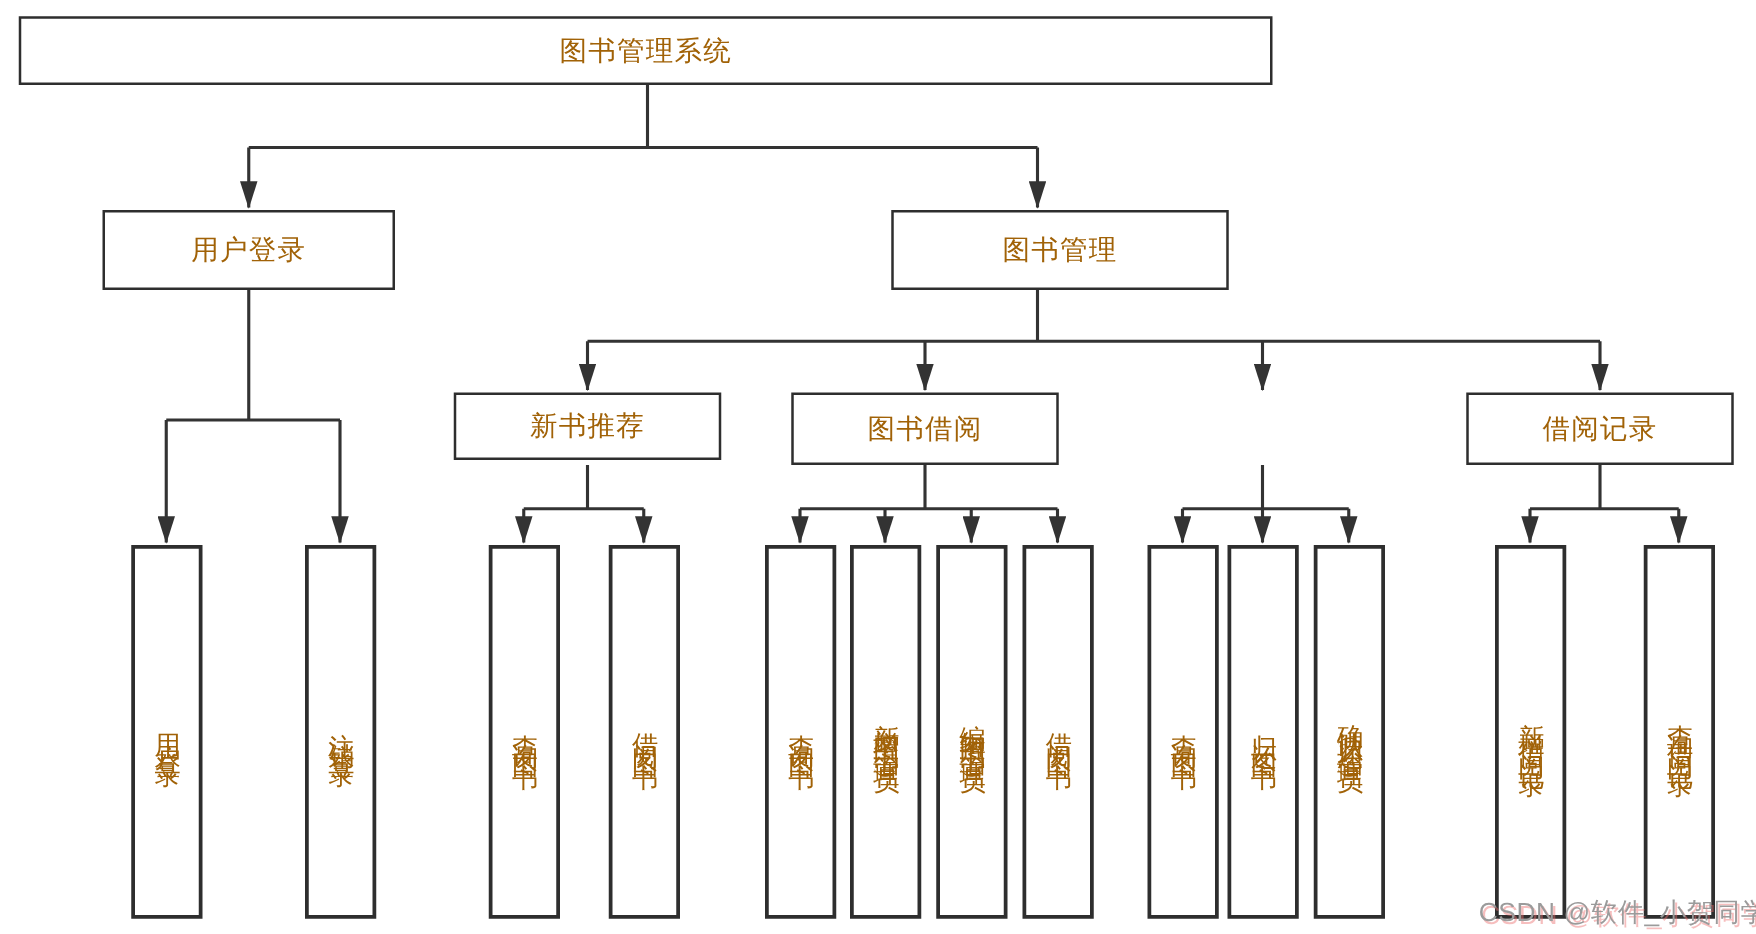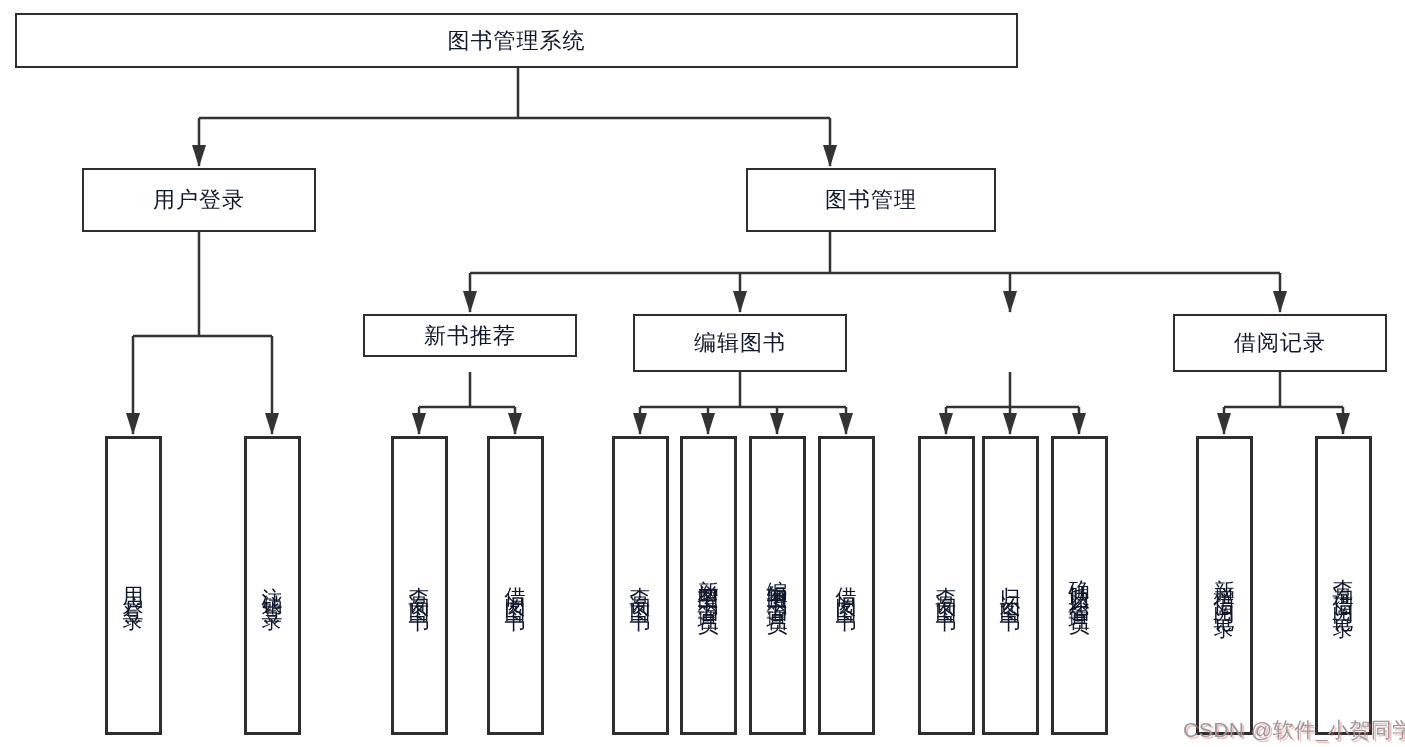--- a/index.html
+++ b/index.html
@@ -12,21 +12,21 @@
   }
   svg.wires{position:absolute;left:0;top:0;z-index:1;}
   .box{
     position:absolute;
     background:#ffffff;
     border:2px solid #2e2e2e;
     box-sizing:border-box;
     display:flex;
     align-items:center;
     justify-content:center;
-    color:#0f172a;
+    color:#a16207;
     z-index:2;
   }
   .h-box{font-size:22px;letter-spacing:1px;}
   .leaf{
     border-width:3px;
     writing-mode:vertical-rl;
     text-orientation:mixed;
     font-size:21px;
     letter-spacing:8px;
     line-height:1;
@@ -95,24 +95,24 @@
       <path d="M1280 372 V407"></path>
       <path d="M1224 407 H1343"></path>
       <line x1="1224" y1="407" x2="1224" y2="434" marker-end="url(#arrow)"></line>
       <line x1="1343" y1="407" x2="1343" y2="434" marker-end="url(#arrow)"></line>
     </g>
   </svg>
 
   <div class="box h-box" style="left:15px;top:13px;width:1003px;height:55px">图书管理系统</div>
 
   <div class="box h-box" style="left:82px;top:168px;width:234px;height:64px">用户登录</div>
-  <div class="box h-box" style="left:746px;top:168px;width:250px;height:64px">图书管理</div>
+  <div class="box h-box" style="left:713px;top:168px;width:270px;height:64px">图书管理</div>
 
-  <div class="box h-box" style="left:363px;top:314px;width:214px;height:43px">新书推荐</div>
-  <div class="box h-box" style="left:633px;top:314px;width:214px;height:58px">编辑图书</div>
+  <div class="box h-box" style="left:363px;top:314px;width:214px;height:54px">新书推荐</div>
+  <div class="box h-box" style="left:633px;top:314px;width:214px;height:58px">图书借阅</div>
   <div class="box h-box" style="left:1173px;top:314px;width:214px;height:58px">借阅记录</div>
 
   <div class="box leaf" style="left:105px;top:436px;width:57px;height:299px">用户登录</div>
   <div class="box leaf" style="left:244px;top:436px;width:57px;height:299px">注销登录</div>
 
   <div class="box leaf" style="left:391px;top:436px;width:57px;height:299px">查询图书</div>
   <div class="box leaf" style="left:487px;top:436px;width:57px;height:299px">借阅图书</div>
 
   <div class="box leaf" style="left:612px;top:436px;width:57px;height:299px">查询图书</div>
   <div class="box leaf long" style="left:680px;top:436px;width:57px;height:299px">新增图书（管理员）</div>

